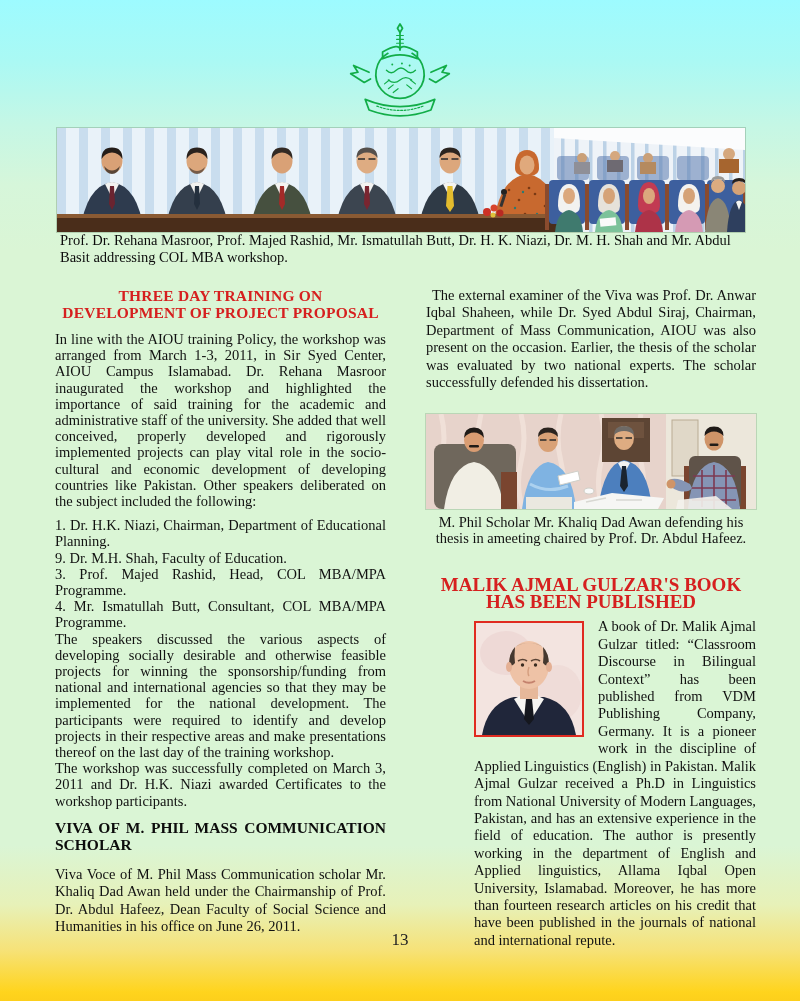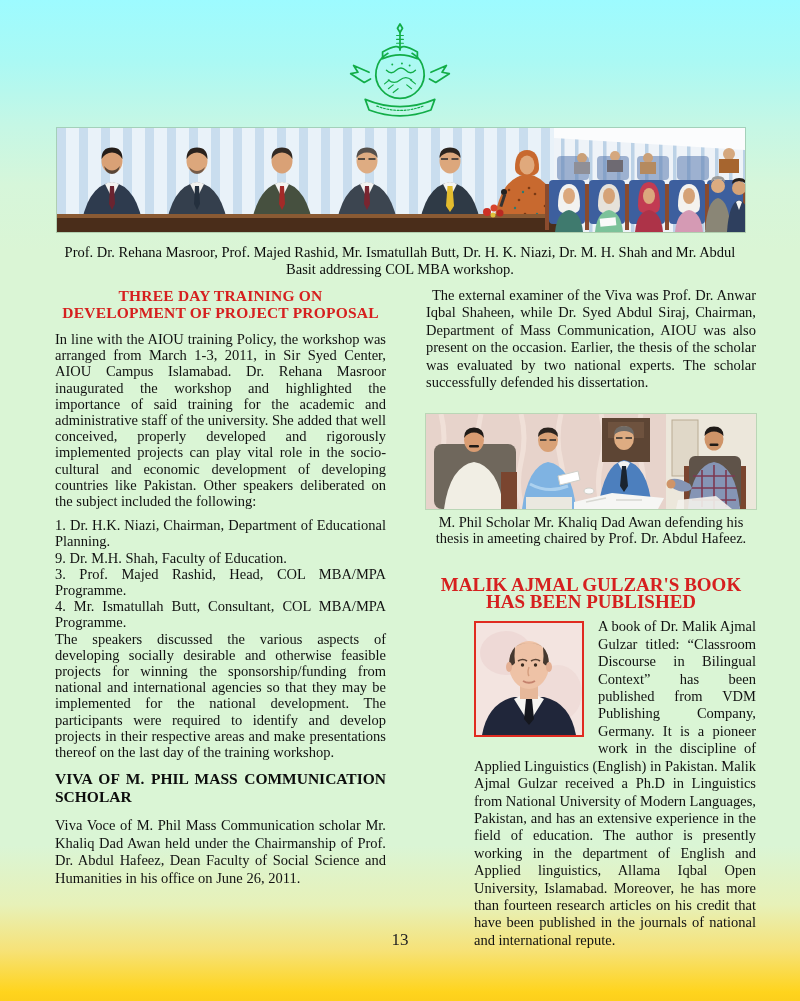--- a/index.html
+++ b/index.html
@@ -18,21 +18,21 @@
       #daf5d5 250px,
       #daf5d5 845px,
       #e7f1b8 905px,
       #f6e278 950px,
       #ffd41d 992px,
       #fdcf1b 1001px);
   }
   .logo{position:absolute;left:342px;top:22px;width:116px;height:100px;}
   .photo-strip{position:absolute;left:57px;top:128px;width:688px;height:104px;box-shadow:0 0 0 1px rgba(60,90,60,.25);}
   .photo-strip svg{display:block;width:100%;height:100%;}
-  .top-caption{position:absolute;left:60px;top:244px;width:680px;text-align:center;font-size:14.5px;line-height:17px;color:#0c0c0c;}
+  .top-caption{position:absolute;left:60px;top:232px;width:680px;font-size:14.5px;line-height:17px;color:#0c0c0c;}
   .col{position:absolute;top:287px;font-size:14.5px;line-height:16.2px;}
   .col-left{left:55px;width:331px;font-family:Liberation Serif, serif;}
   .col-right{left:426px;width:330px;}
   .just{text-align:justify;}
   h2.red-head{margin:0 0 10px 0;font-size:15.5px;line-height:17px;font-weight:bold;color:#d6201f;text-align:center;letter-spacing:.2px;}
   h2.black-head{margin:10px 0 12px 0;font-size:15.5px;line-height:17.5px;font-weight:bold;color:#0c0c0c;text-align:justify;}
   .col p{margin:0;}
   .speakers{margin-top:8px;}
   .speakers div{text-align:justify;}
   .col-right p{line-height:17.4px;}
@@ -229,20 +229,21 @@
   <div class="col col-left">
     <h2 class="red-head">THREE DAY TRAINING ON DEVELOPMENT OF PROJECT PROPOSAL</h2>
     <p class="just">In line with the AIOU training Policy, the workshop was arranged from March 1-3, 2011, in Sir Syed Center, AIOU Campus Islamabad. Dr. Rehana Masroor inaugurated the workshop and highlighted the importance of said training for the academic and administrative staff of the university. She added that well conceived, properly developed and rigorously implemented projects can play vital role in the socio-cultural and economic development of developing countries like Pakistan. Other speakers deliberated on the subject included the following:</p>
     <div class="speakers">
       <div>1. Dr. H.K. Niazi, Chairman, Department of Educational Planning.</div>
       <div>9. Dr. M.H. Shah, Faculty of Education.</div>
       <div>3. Prof. Majed Rashid, Head, COL MBA/MPA Programme.</div>
       <div>4. Mr. Ismatullah Butt, Consultant, COL MBA/MPA Programme.</div>
     </div>
     <p class="just">The speakers discussed the various aspects of developing socially desirable and otherwise feasible projects for winning the sponsorship/funding from national and international agencies so that they may be implemented for the national development.  The participants were required to identify and develop projects in their respective areas and make presentations thereof on the last day of the training workshop.</p>
+    <p class="just">The workshop was successfully completed on March 3, 2011 and Dr. H.K. Niazi awarded Certificates to the workshop participants.</p>
     <h2 class="black-head">VIVA OF M. PHIL MASS COMMUNICATION SCHOLAR</h2>
     <p class="just" style="line-height:17.4px">Viva Voce of M. Phil Mass Communication scholar Mr. Khaliq Dad Awan held under the Chairmanship of Prof. Dr. Abdul Hafeez, Dean Faculty of Social Science and Humanities in his office on June 26, 2011.</p>
   </div>
 
   <div class="col col-right">
     <p class="just indent1">The external examiner of the Viva was Prof. Dr. Anwar Iqbal Shaheen, while Dr. Syed Abdul Siraj, Chairman, Department of Mass Communication, AIOU was also present on the occasion.  Earlier, the thesis of the scholar was evaluated by two national experts.  The scholar successfully defended his dissertation.</p>
 
     <figure class="office-photo" style="margin-left:0;margin-right:0;margin-bottom:0">
       <svg viewBox="0 0 330 95" preserveAspectRatio="none">
         <rect width="240" height="95" fill="#e7d3cb"></rect>

